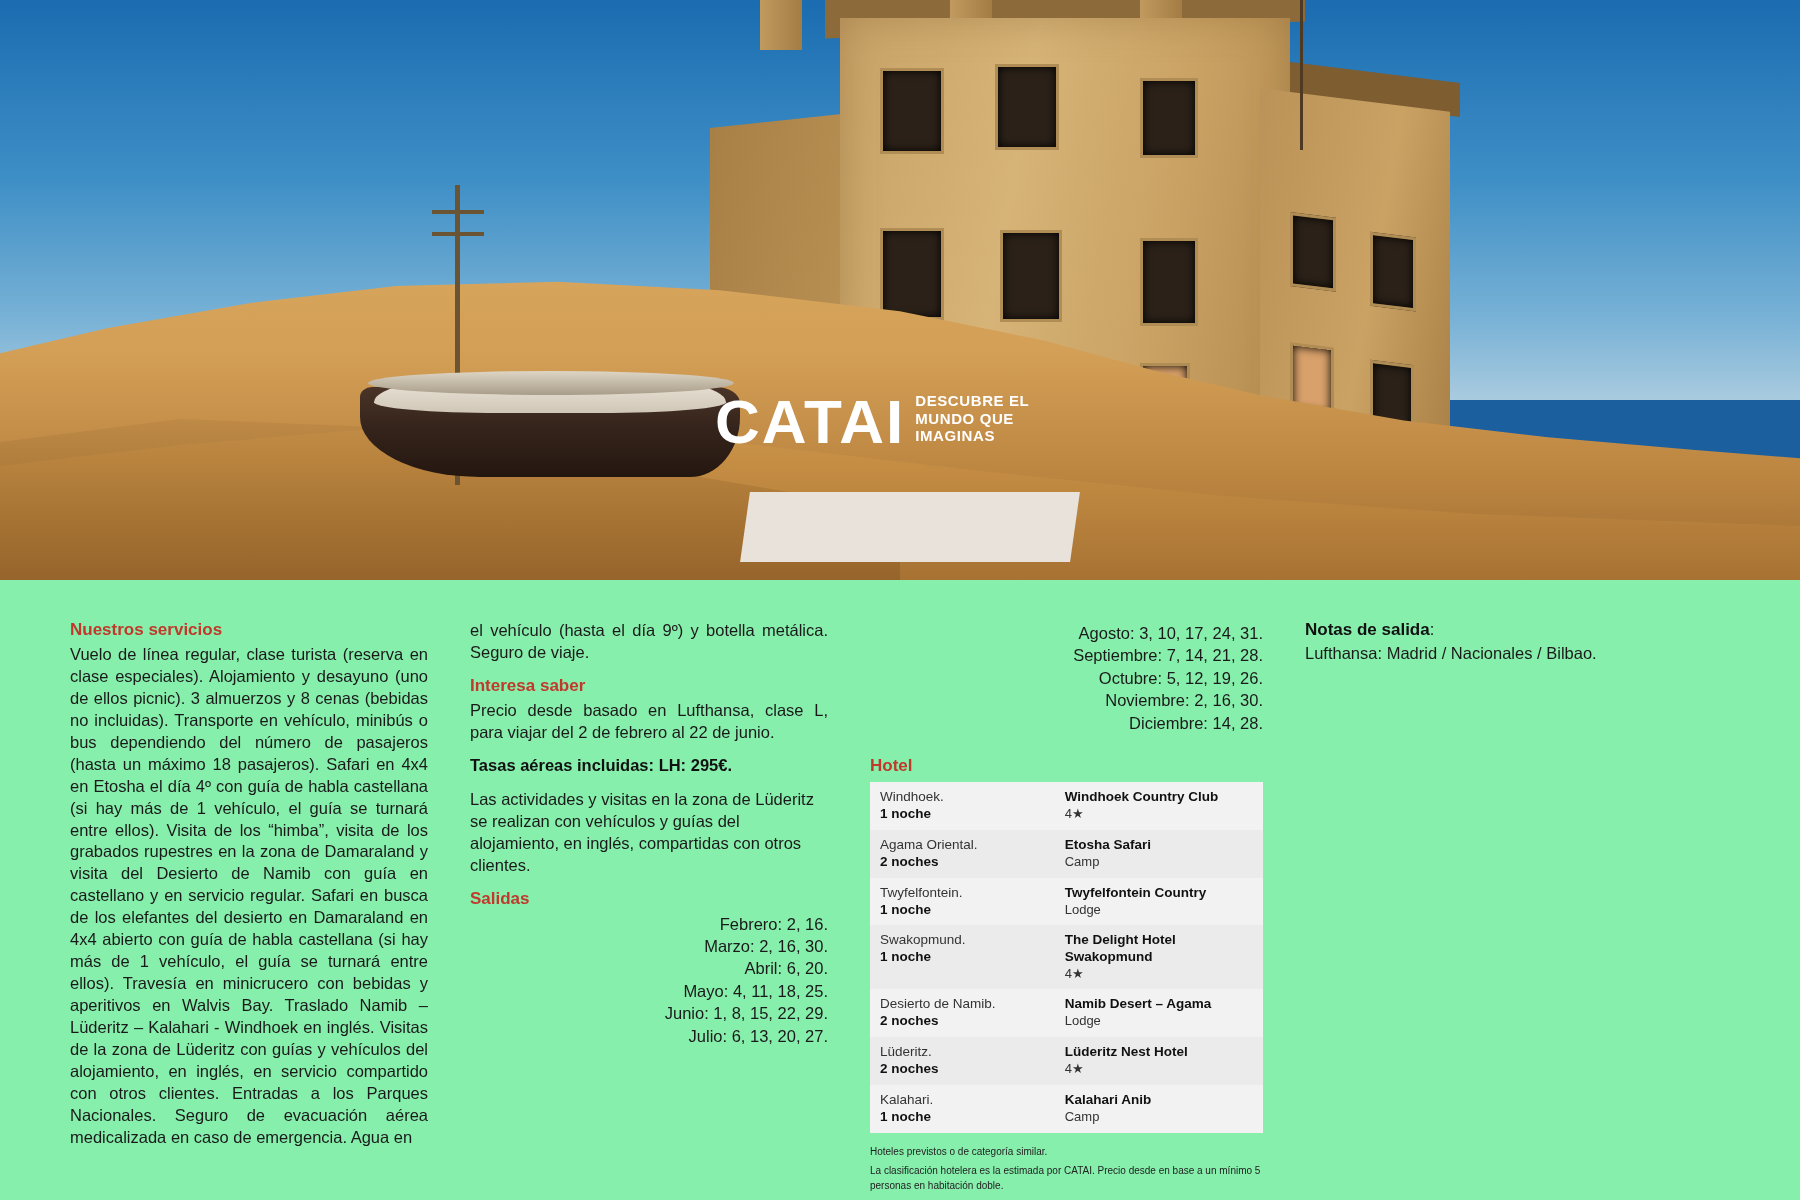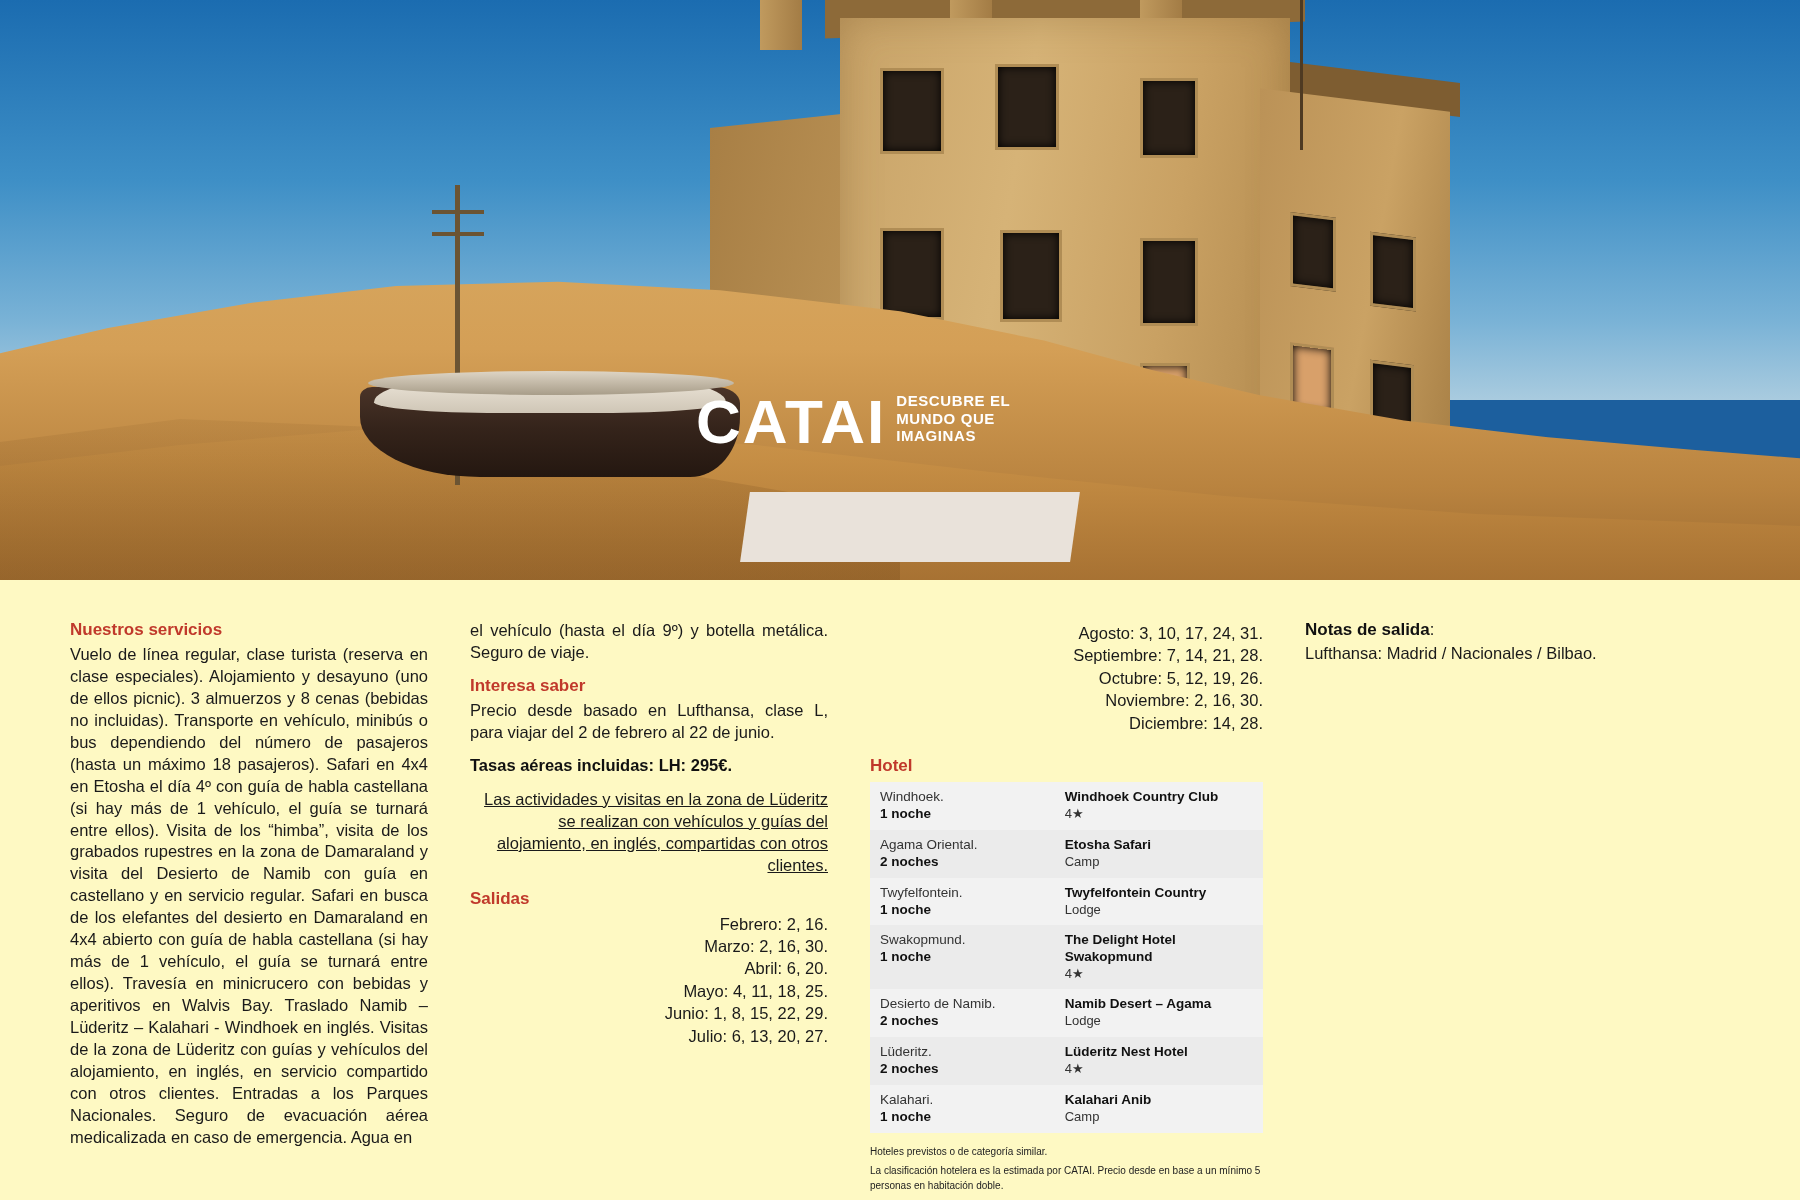--- a/index.html
+++ b/index.html
@@ -158,39 +158,39 @@
   .white-slab {
     position: absolute;
     left: 745px; top: 492px;
     width: 330px; height: 70px;
     background: #e9e2da;
     transform: skewX(-8deg);
   }
 
   .logo {
     position: absolute;
-    left: 696px; top: 392px;
+    left: 715px; top: 392px;
     display: flex; align-items: flex-end; gap: 10px;
     color: #ffffff;
   }
   .logo-main {
     font-size: 62px; font-weight: bold; letter-spacing: 2px; line-height: .85;
     font-family: "Liberation Sans", sans-serif;
   }
   .logo-sub {
     font-size: 15px; font-weight: bold; line-height: 1.18; letter-spacing: .6px;
     padding-bottom: 4px;
   }
 
   
   .content {
     position: absolute;
     left: 0; top: 580px;
     width: 1800px; height: 620px;
-    background: #fef9c3;
+    background: #86efac;
     padding: 40px 70px 0 70px;
   }
   .cols {
     display: flex;
     gap: 0px;
   }
   .col { padding-right: 42px; }
   .col1 { width: 400px; }
   .col2 { width: 400px; }
   .col3 { width: 435px; }
@@ -203,21 +203,21 @@
     margin: 0 0 4px 0;
   }
   p.body {
     font-size: 16.5px;
     line-height: 1.33;
     color: #1a1a1a;
     margin: 0 0 12px 0;
     text-align: justify;
     hyphens: auto;
   }
-  p.body.left { text-align: right; text-decoration: underline; }
+  p.body.left { text-align: left; }
   .bold-line {
     font-size: 16.5px;
     font-weight: bold;
     color: #111;
     margin: 0 0 14px 0;
   }
   .dep-line { font-size: 16.5px; color: #1a1a1a; line-height: 1.36; }
 
   
   .hotel-table {

